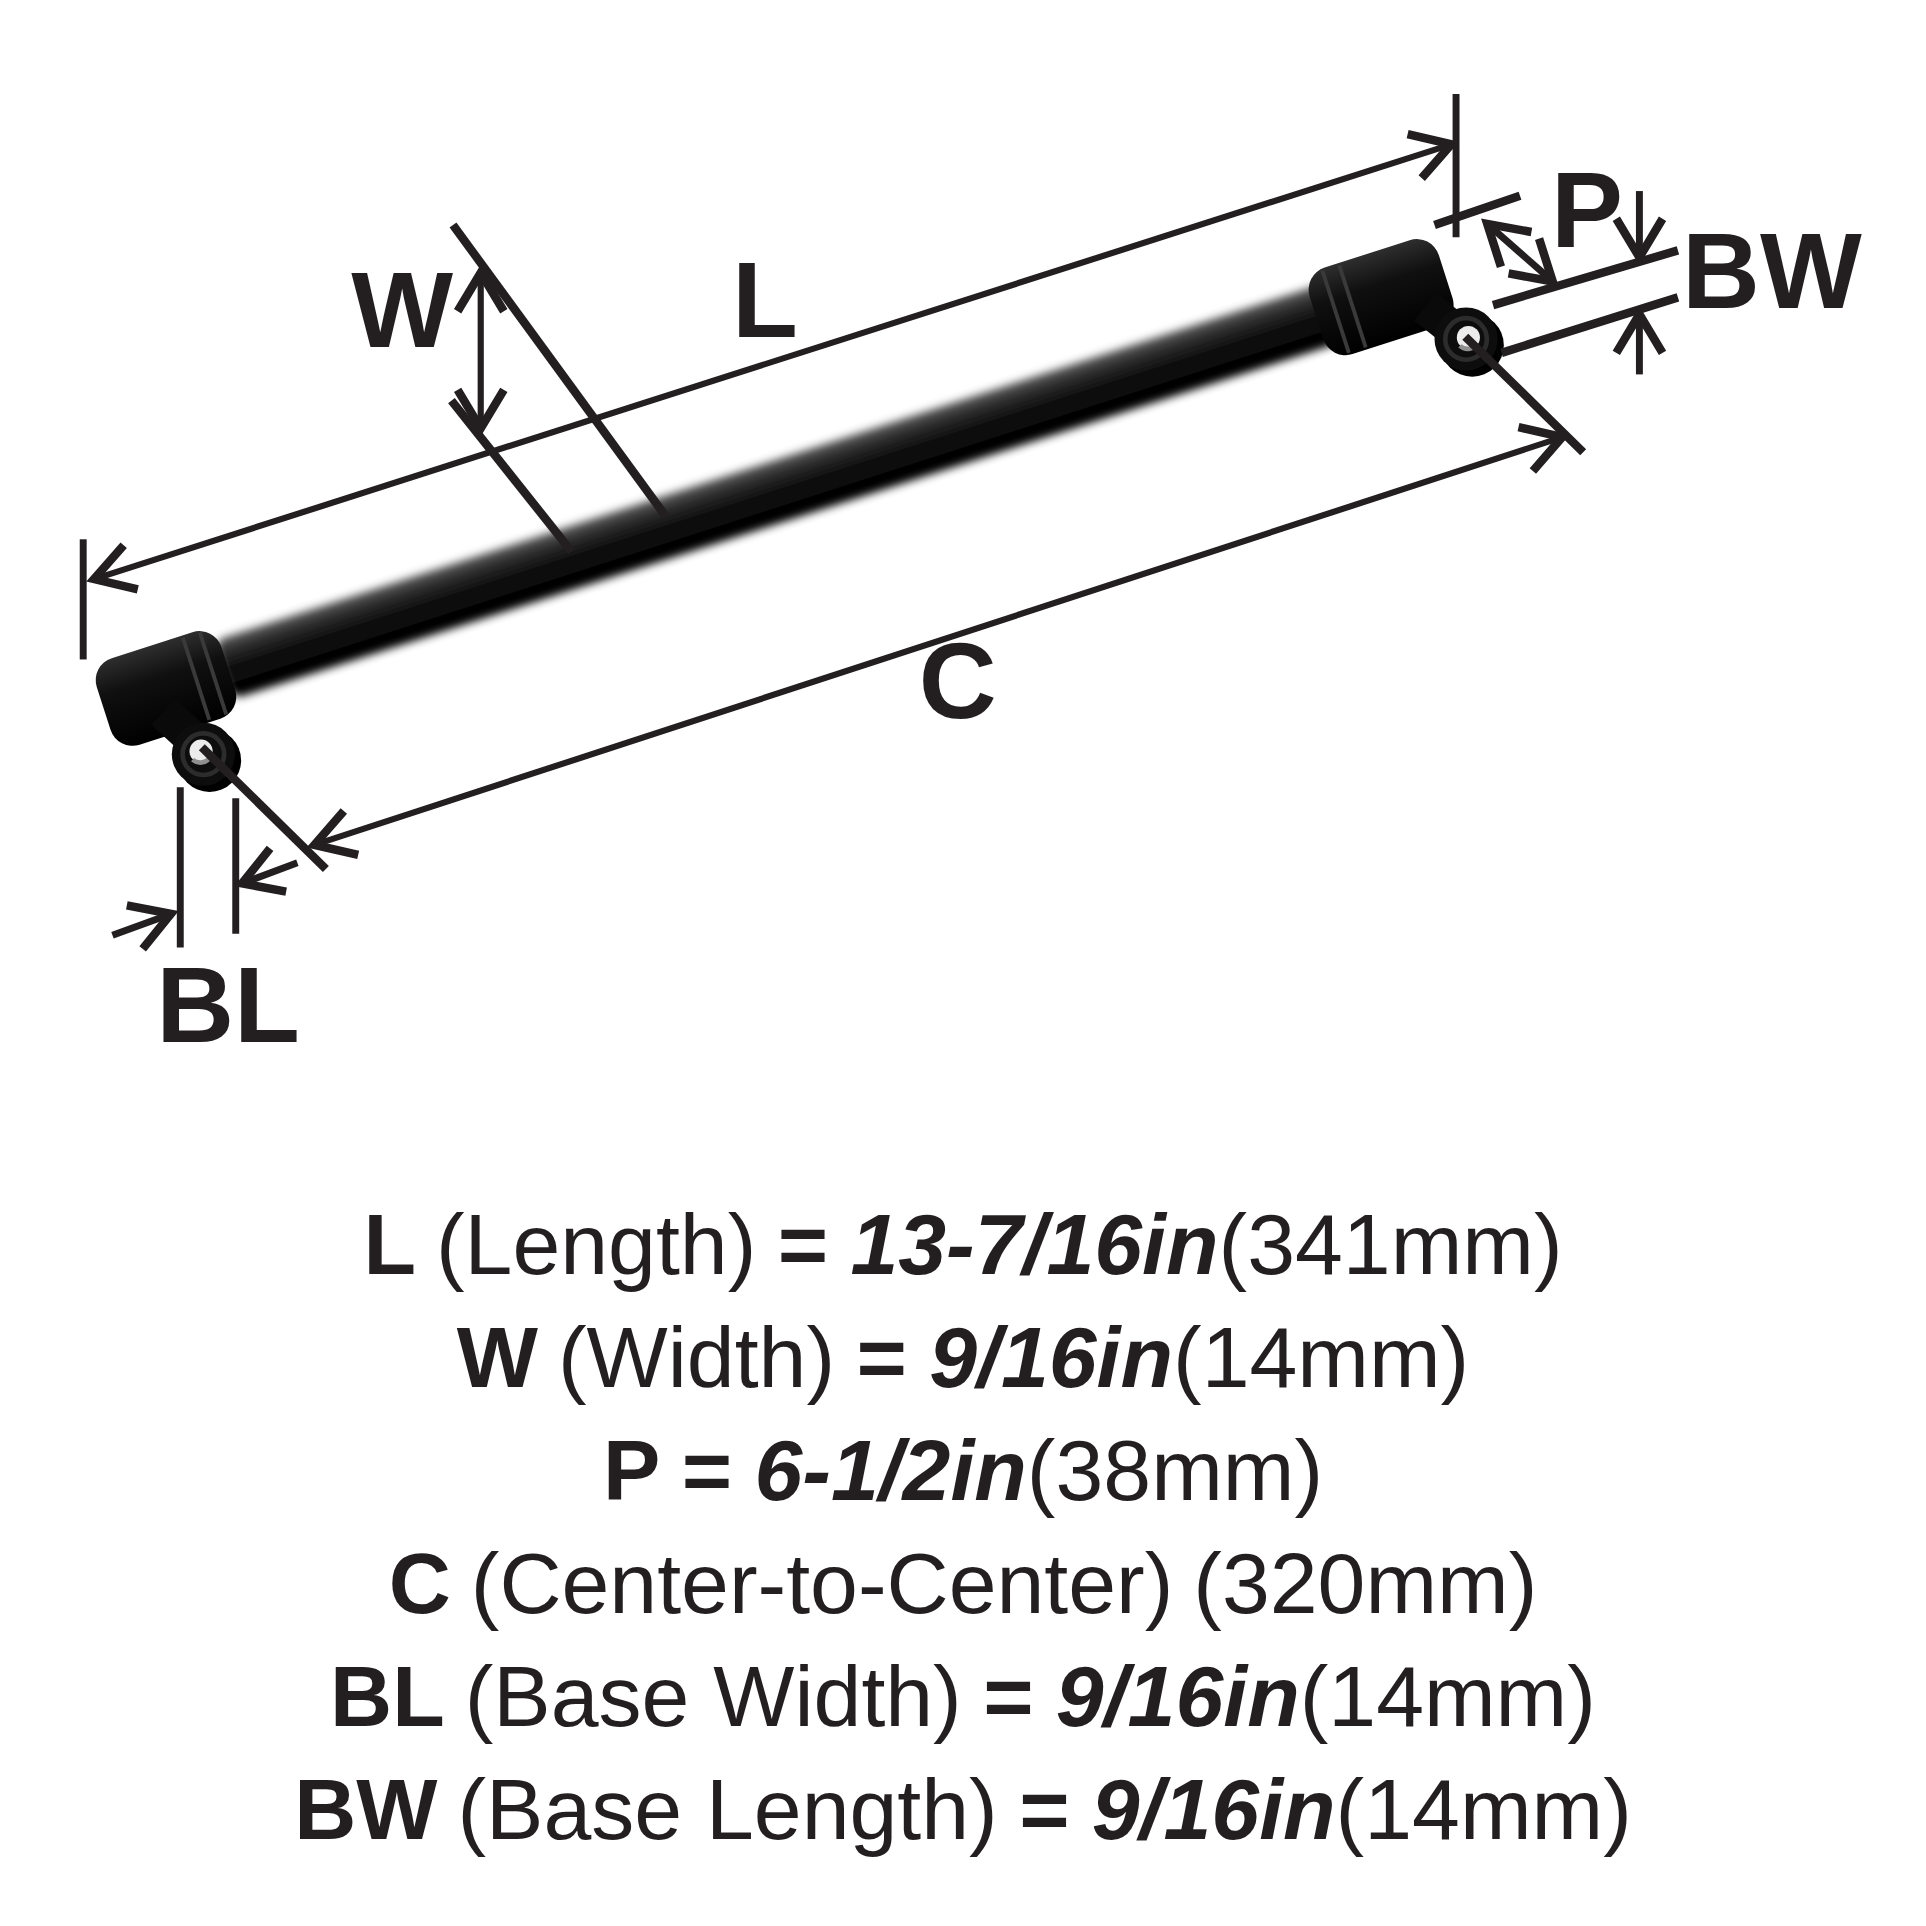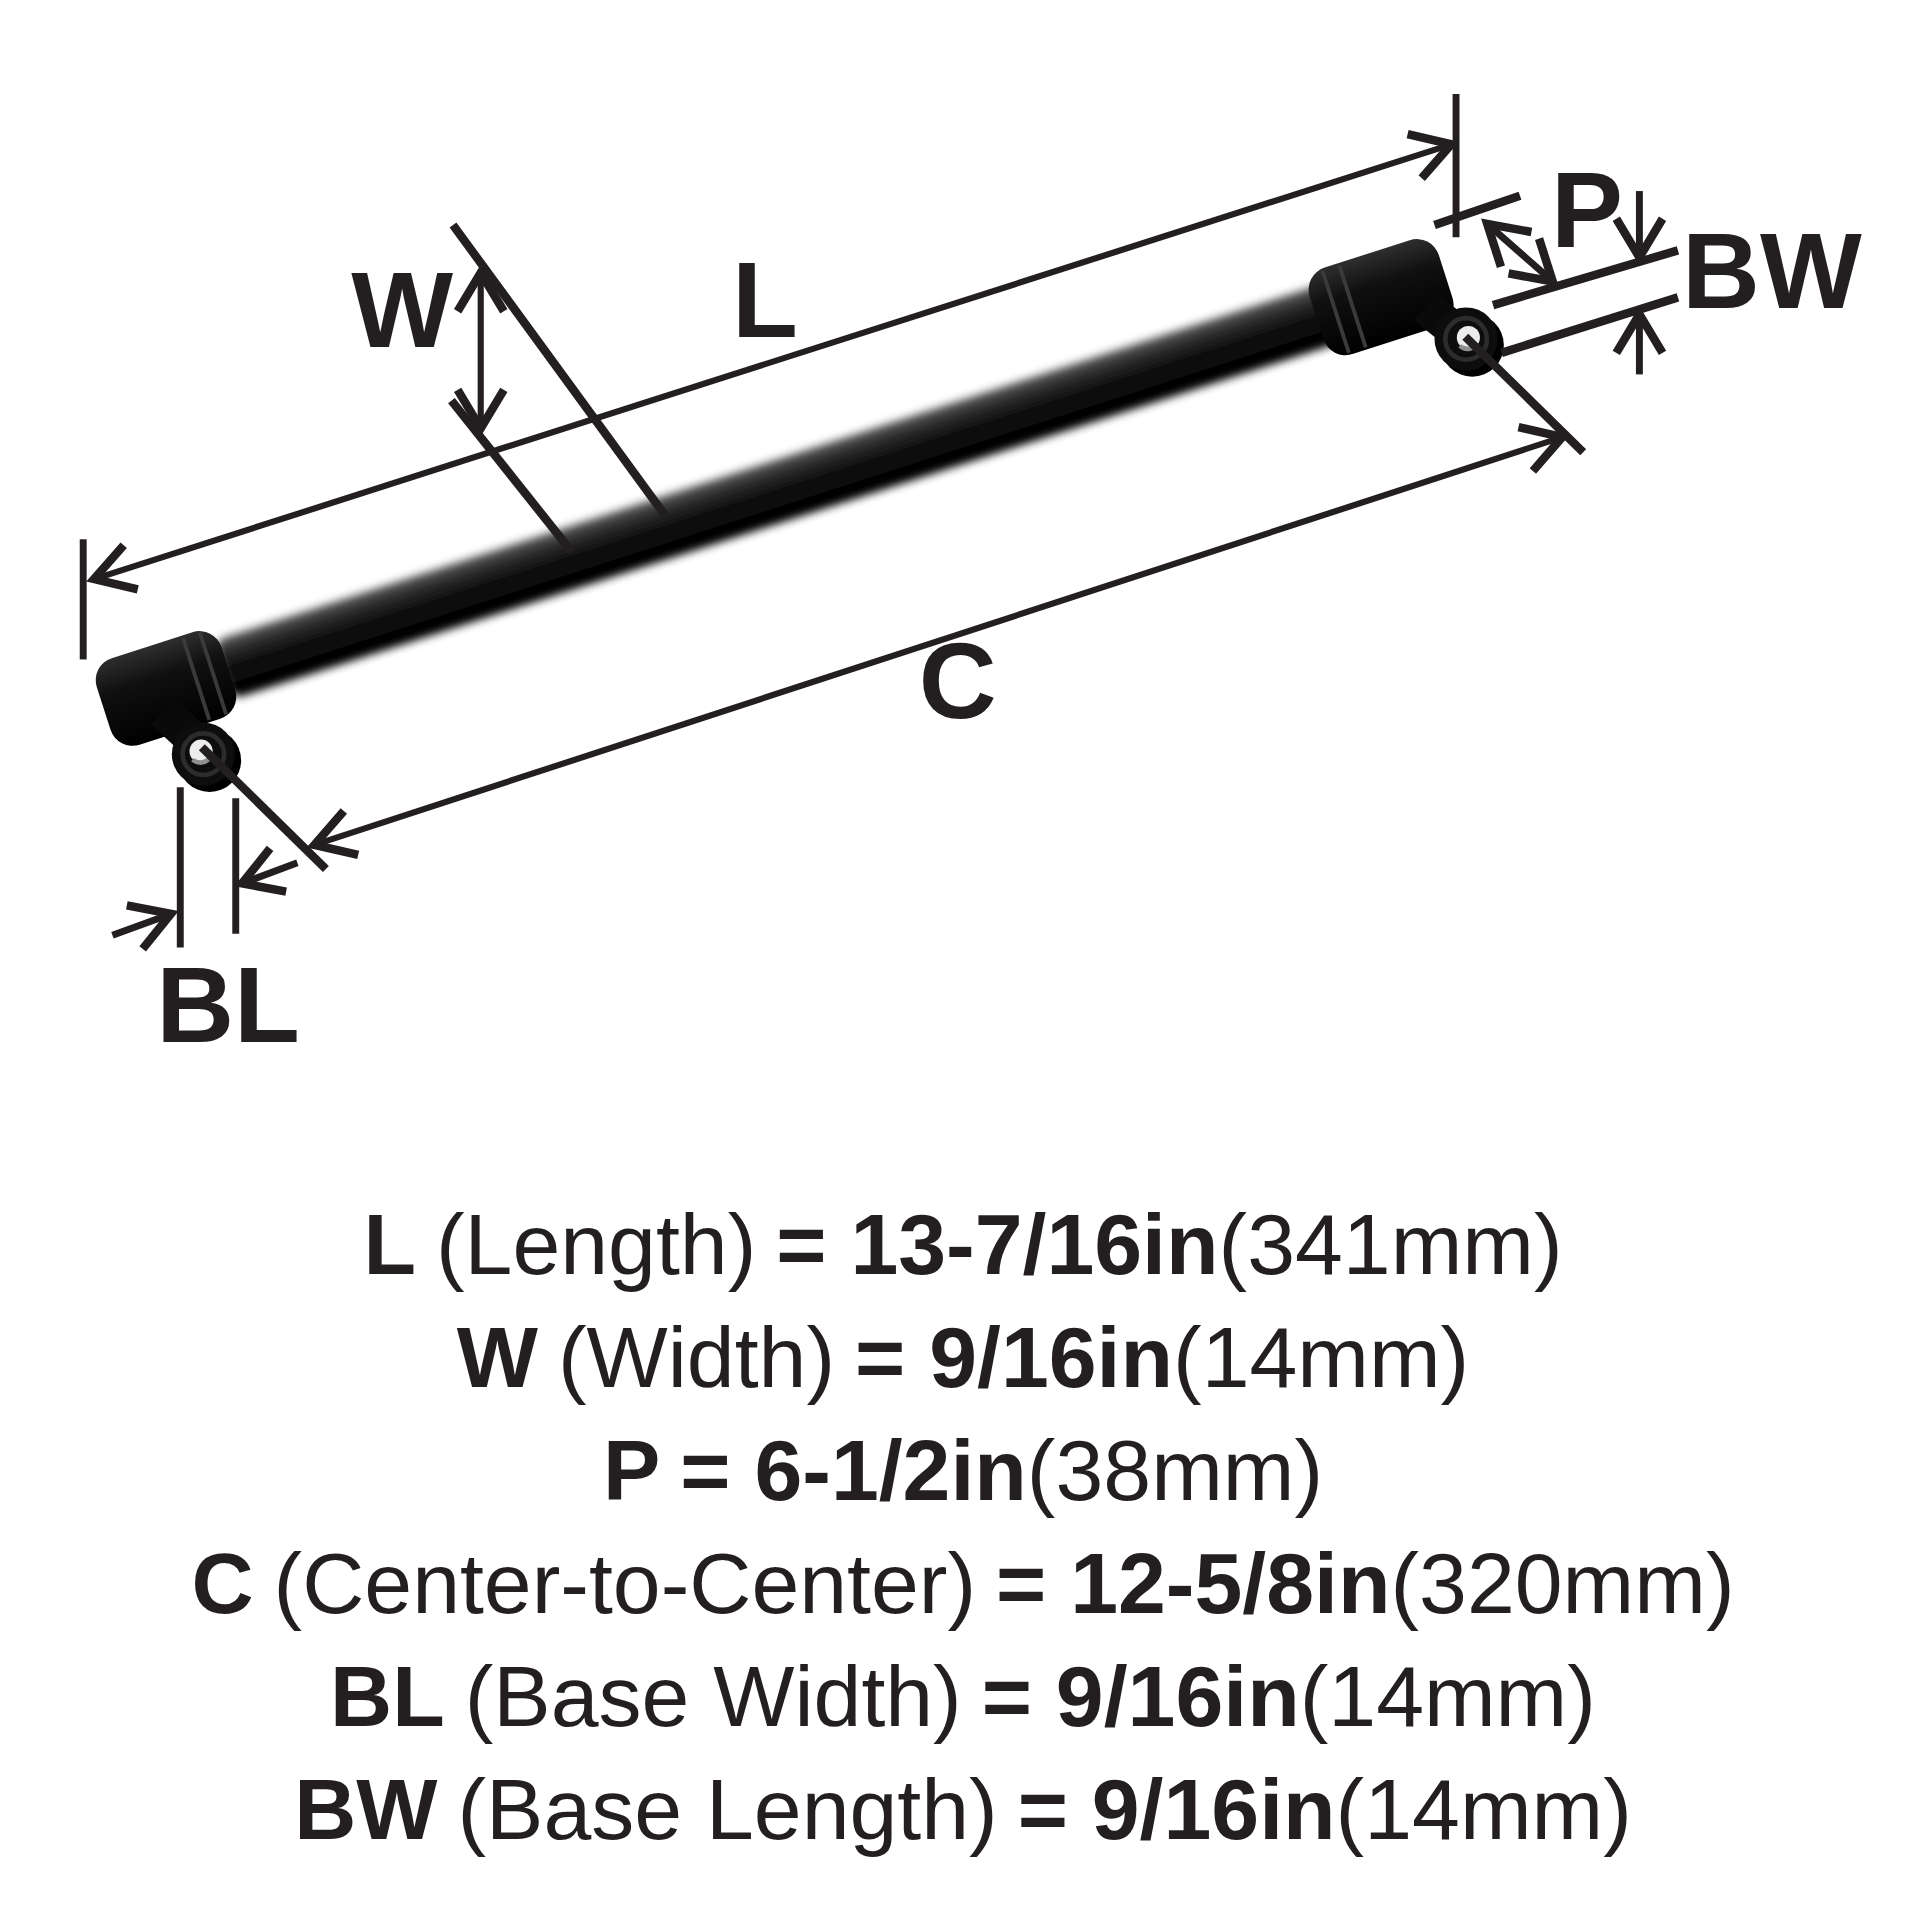--- a/index.html
+++ b/index.html
@@ -17,21 +17,21 @@
     position:absolute;left:0;top:1188px;width:1926px;
     display:flex;flex-direction:column;align-items:center;
   }
   .spec-line{
     height:113px;display:flex;align-items:center;justify-content:center;
     font-size:86px;line-height:113px;white-space:pre;
     color:var(--ink,#231f20);letter-spacing:0px;
   }
   .seg-label{font-weight:700;margin-right:20px;}
   .seg-name{font-weight:400;margin-right:20px;text-align:right;}
-  .seg-value{font-weight:700;}
+  .seg-value{font-weight:700;font-style:italic;}
   .seg-metric{font-weight:400;}
 </style>
 </head>
 <body>
 
 <svg class="stage" viewBox="0 0 2500 2500" xmlns="http://www.w3.org/2000/svg">
   <defs>
     <marker id="ah" markerUnits="userSpaceOnUse" markerWidth="80" markerHeight="80" viewBox="0 0 80 80" refX="64" refY="40" orient="auto-start-reverse">
       <path d="M16,10 L66,40 L16,70" fill="none" stroke="#231f20" stroke-width="11"></path>
     </marker>
@@ -135,21 +135,20 @@
     <span class="seg-metric">(14mm)</span>
   </div>
   <div class="spec-line">
     <span class="seg-label">P</span>
     <span class="seg-value">= 6-1/2in</span>
     <span class="seg-metric">(38mm)</span>
   </div>
   <div class="spec-line">
     <span class="seg-label">C</span>
     <span class="seg-name">(Center-to-Center)</span>
-    <span class="seg-value">= 12-5/8in</span>
     <span class="seg-metric">(320mm)</span>
   </div>
   <div class="spec-line">
     <span class="seg-label">BL</span>
     <span class="seg-name">(Base Width)</span>
     <span class="seg-value">= 9/16in</span>
     <span class="seg-metric">(14mm)</span>
   </div>
   <div class="spec-line">
     <span class="seg-label">BW</span>

